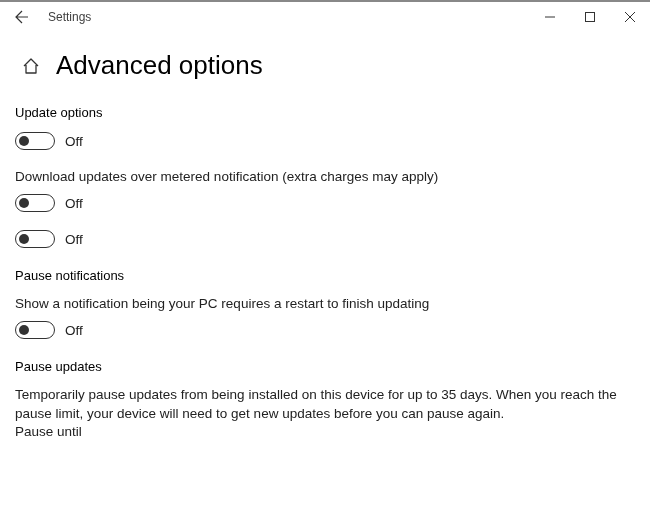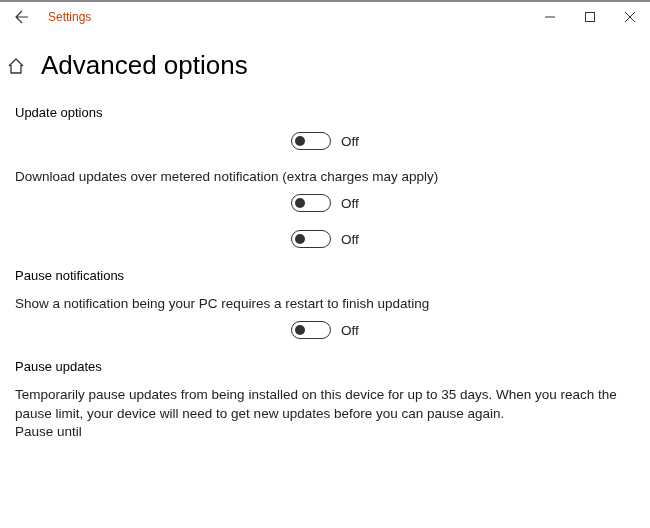--- a/index.html
+++ b/index.html
@@ -21,36 +21,36 @@
     .titlebar-back {
       width: 44px;
       height: 30px;
       display: flex;
       align-items: center;
       justify-content: center;
       cursor: pointer;
     }
     .titlebar-title {
       font-size: 12px;
-      color: #c2410c;
+      color: #404040;
       padding-left: 4px;
     }
     .titlebar-spacer { flex: 1; }
     .titlebar-btn {
       width: 40px;
       height: 30px;
       display: flex;
       align-items: center;
       justify-content: center;
       cursor: pointer;
     }
     .page-header {
       display: flex;
       align-items: center;
-      padding: 18px 15px 10px 7px;
+      padding: 18px 15px 10px 22px;
       gap: 16px;
     }
     .home-icon { display: flex; align-items: center; justify-content: center; }
     .page-title {
       font-size: 26px;
       font-weight: 400;
     }
     .content {
       padding: 0 15px;
     }
@@ -64,21 +64,20 @@
       font-size: 13.5px;
       color: #222;
       margin-bottom: 8px;
       line-height: 1.35;
     }
     .toggle-row {
       display: flex;
       align-items: center;
       gap: 10px;
       margin-bottom: 18px;
-      justify-content: center;
     }
     .toggle {
       width: 40px;
       height: 18px;
       border: 1.5px solid #333;
       border-radius: 10px;
       position: relative;
       cursor: pointer;
       background: #fff;
     }

